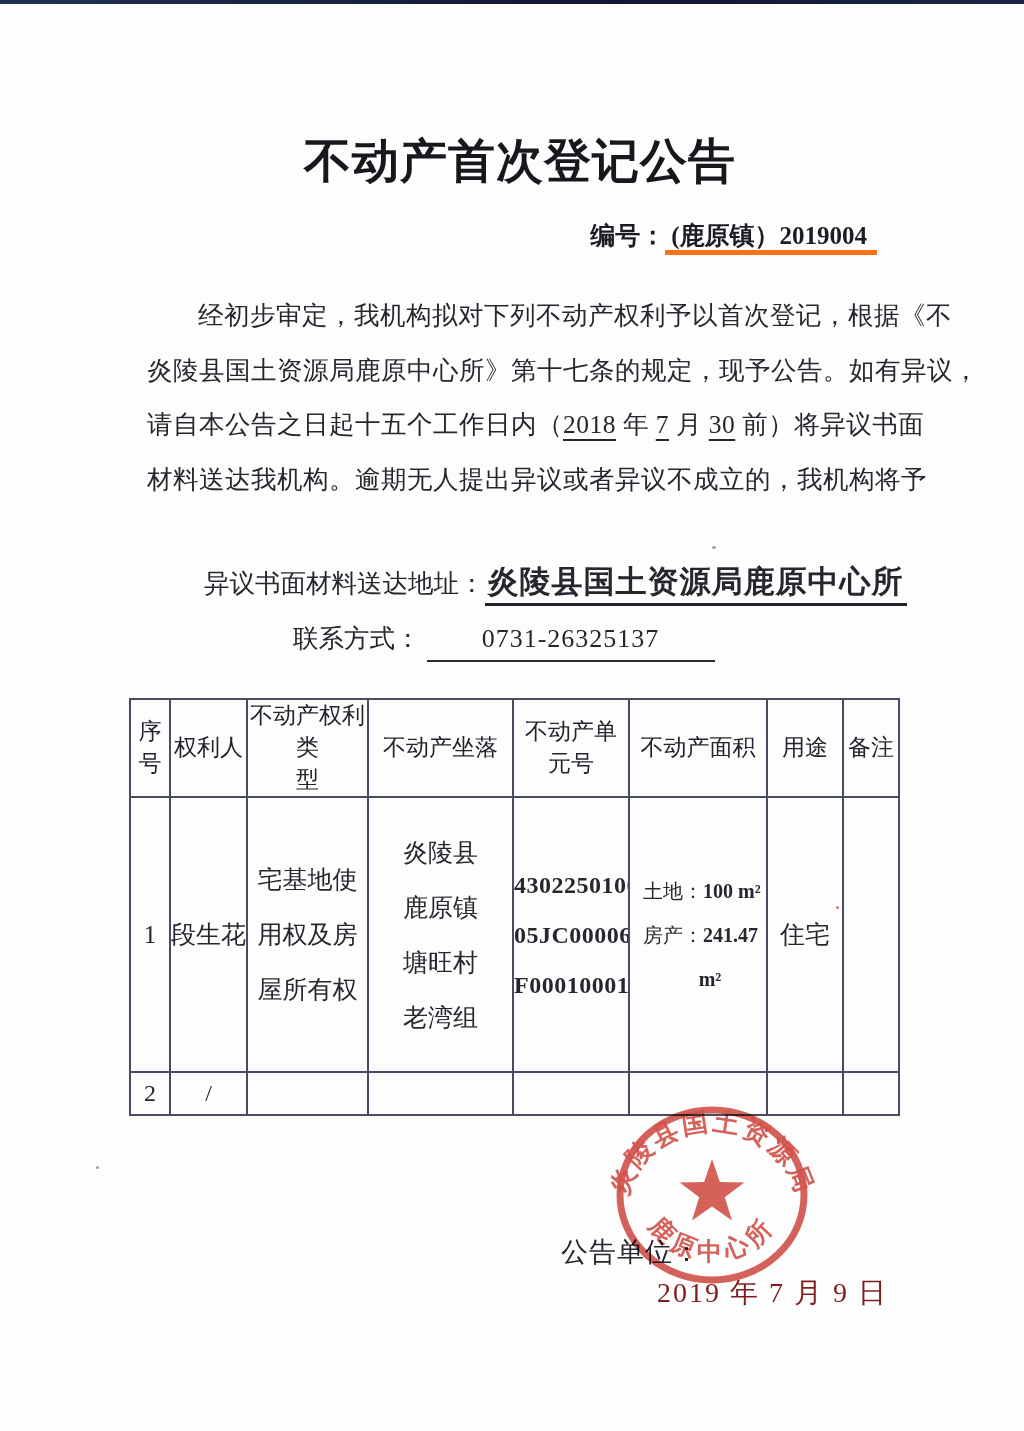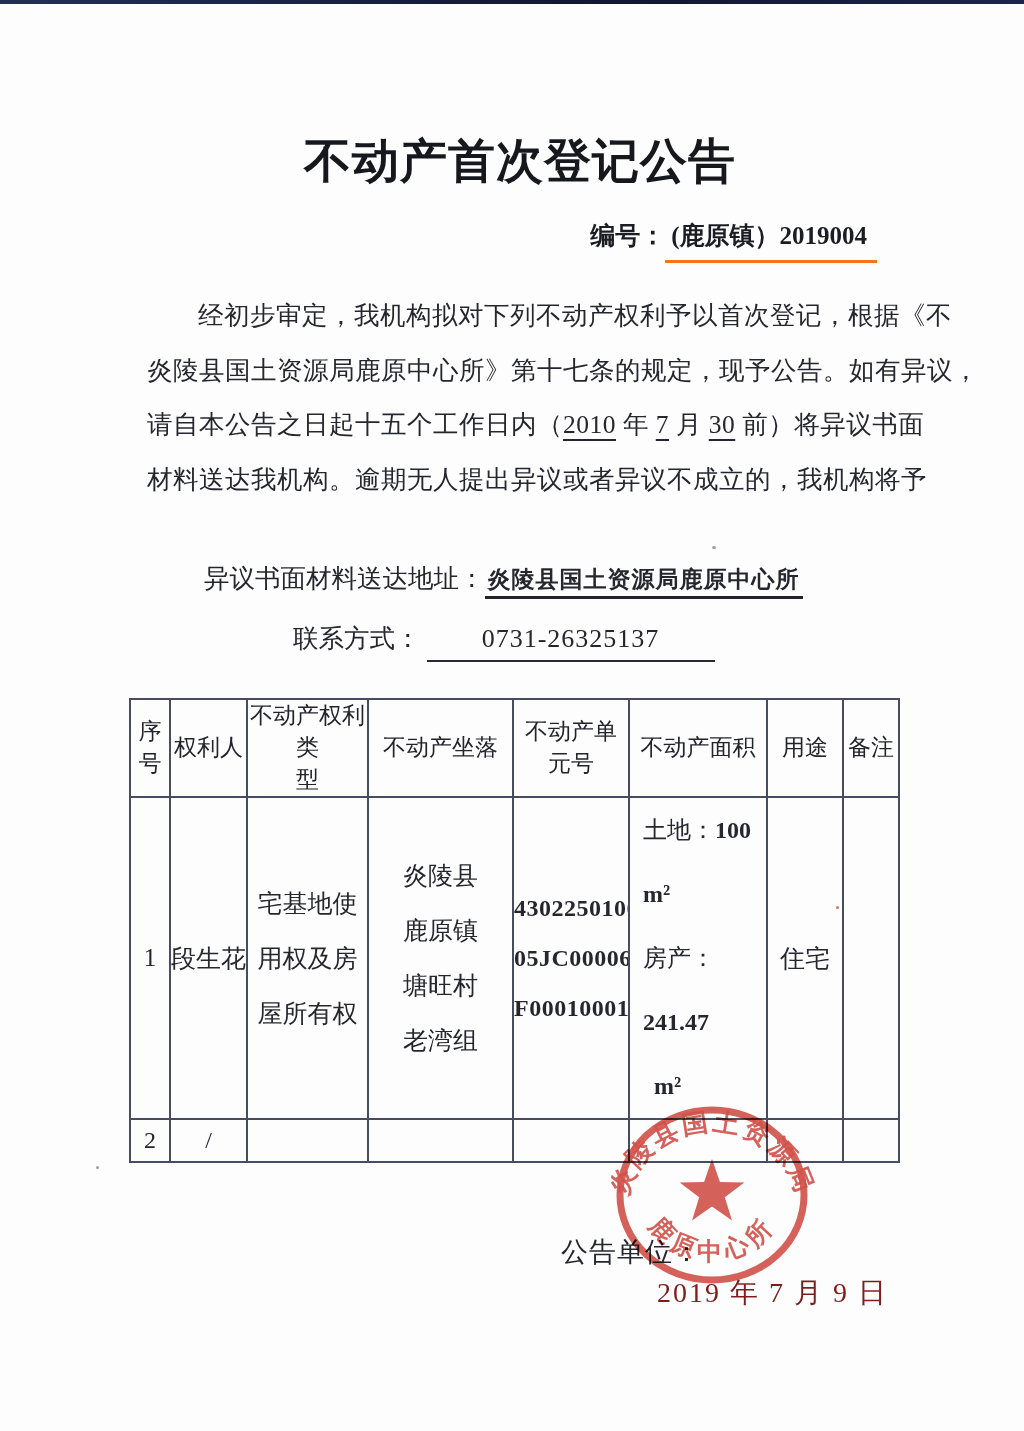--- a/index.html
+++ b/index.html
@@ -18,43 +18,43 @@
     position:absolute;left:0;top:130px;width:1040px;
     text-align:center;
     font-family:"Liberation Sans","DejaVu Sans",sans-serif;
     font-weight:bold;font-size:47px;letter-spacing:1px;color:#17181d;
   }
   .serial-line{
     position:absolute;top:219px;right:147px;
     font-size:25px;font-weight:bold;color:#1c1d24;white-space:nowrap;
   }
   .serial-value{
-    border-bottom:3px solid #f97316;
-    padding:0 10px 11px 6px;
+    border-bottom:5px solid #f97316;
+    padding:0 10px 1px 6px;
   }
   .notice{
     position:absolute;left:147px;top:289px;width:737px;
   }
   .para-line{
     height:54.6px;line-height:54.6px;font-size:25.5px;
     text-align:justify;text-align-last:justify;
     white-space:nowrap;letter-spacing:0.5px;
   }
   .para-line.indent{padding-left:51px;}
   .para-line.last{text-align-last:left;}
   .u-num{
     text-decoration:underline;
     text-underline-offset:6px;
     text-decoration-thickness:2px;
   }
   .address-line{
     position:absolute;left:204px;top:561px;font-size:25.5px;white-space:nowrap;
   }
   .address-value{
-    font-weight:bold;font-size:23px;
+    font-weight:bold;font-size:31px;
     border-bottom:3px solid #23242b;padding:0 3px 4px 3px;
     letter-spacing:1px;
   }
   .contact-line{
     position:absolute;left:293px;top:621px;font-size:25.5px;white-space:nowrap;
   }
   .contact-value{
     display:inline-block;width:288px;text-align:center;
     border-bottom:2.5px solid #2a2b33;padding-bottom:6px;
     font-size:26px;letter-spacing:1px;margin-left:6px;
@@ -66,22 +66,22 @@
   .reg-table td{
     border:2px solid #474c60;
     text-align:center;vertical-align:middle;
     padding:0;overflow:hidden;
   }
   .reg-table tr.hdr td{font-size:23px;line-height:32px;color:#22232b;}
   .reg-table tr.r1 td{font-size:25px;}
   .reg-table tr.r2 td{font-size:24px;height:41px;}
   .cell-line{line-height:55px;}
   .unit-line{font-weight:bold;font-size:24px;line-height:50px;letter-spacing:0.5px;}
-  .area-line{font-size:24px;line-height:64px;text-align:left;padding-left:13px;}
-  .area-line.center{padding-left:0;margin-left:24px;}
+  .area-line{font-size:20px;line-height:44px;text-align:left;padding-left:13px;}
+  .area-line.center{text-align:center;padding-left:0;margin-left:24px;}
   .bold-val{font-weight:bold;}
   .footer-announcer{
     position:absolute;left:561px;top:1206px;font-size:27px;letter-spacing:1px;white-space:nowrap;margin-top:28px;
   }
   .footer-date{
     position:absolute;left:657px;top:1274px;font-size:28px;letter-spacing:2px;white-space:nowrap;color:#7f1d1d;
   }
   .seal{
     position:absolute;left:608px;top:1100px;width:210px;height:190px;
     mix-blend-mode:multiply;opacity:0.92;
@@ -95,21 +95,21 @@
 
 <div class="doc-title">不动产首次登记公告</div>
 
 <div class="serial-line">
   <span>编号：</span><span class="serial-value">(鹿原镇）2019004</span>
 </div>
 
 <div class="notice">
   <div class="para-line indent">经初步审定，我机构拟对下列不动产权利予以首次登记，根据《不</div>
   <div class="para-line">炎陵县国土资源局鹿原中心所》第十七条的规定，现予公告。如有异议，</div>
-  <div class="para-line"><span>请自本公告之日起十五个工作日内（</span><span class="u-num">2010</span><span> 年 </span><span class="u-num">7</span><span> 月 </span><span class="u-num">30</span><span> 前）将异议书面</span></div>
+  <div class="para-line"><span>请自本公告之日起十五个工作日内（</span><span class="u-num">2018</span><span> 年 </span><span class="u-num">7</span><span> 月 </span><span class="u-num">30</span><span> 前）将异议书面</span></div>
   <div class="para-line">材料送达我机构。逾期无人提出异议或者异议不成立的，我机构将予</div>
 </div>
 
 <div class="address-line">
   <span>异议书面材料送达地址：</span><span class="address-value">炎陵县国土资源局鹿原中心所</span>
 </div>
 
 <div class="contact-line">
   <span>联系方式：</span><span class="contact-value">0731-26325137</span>
 </div>

